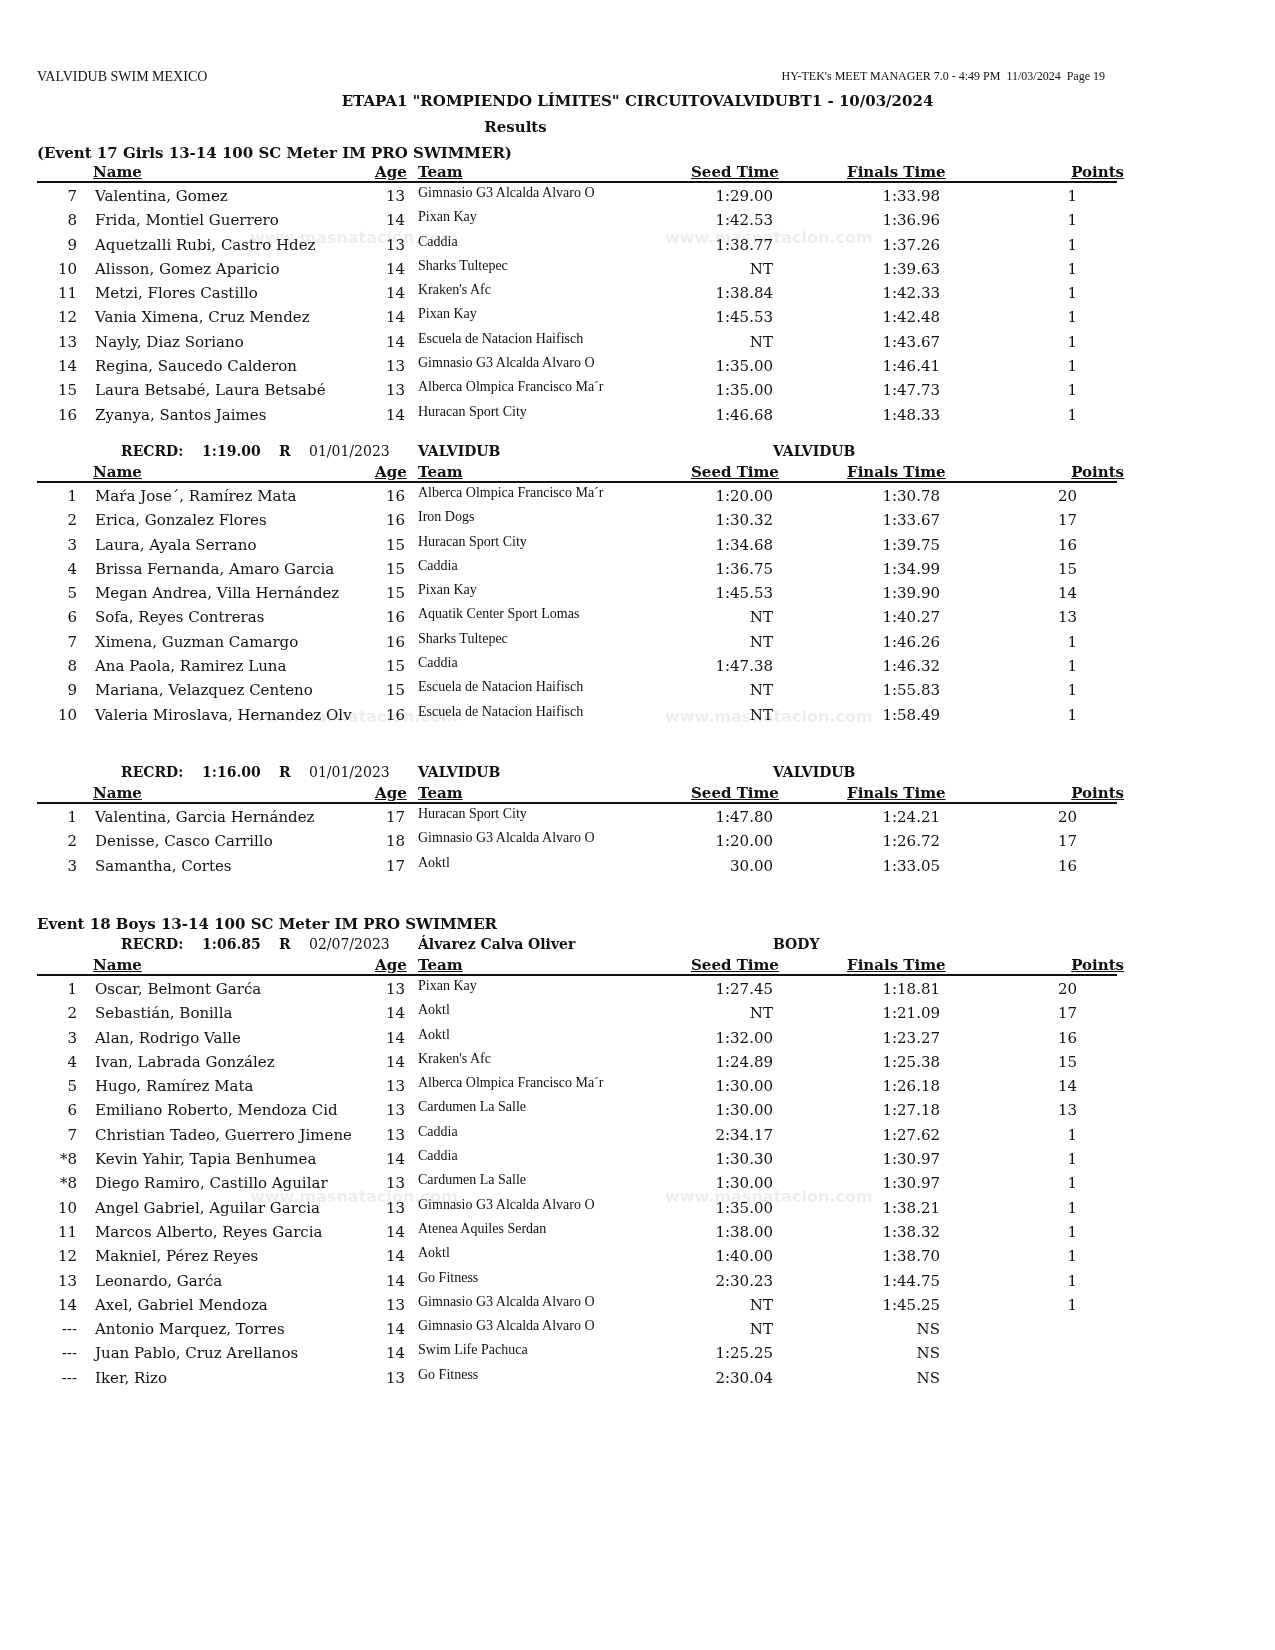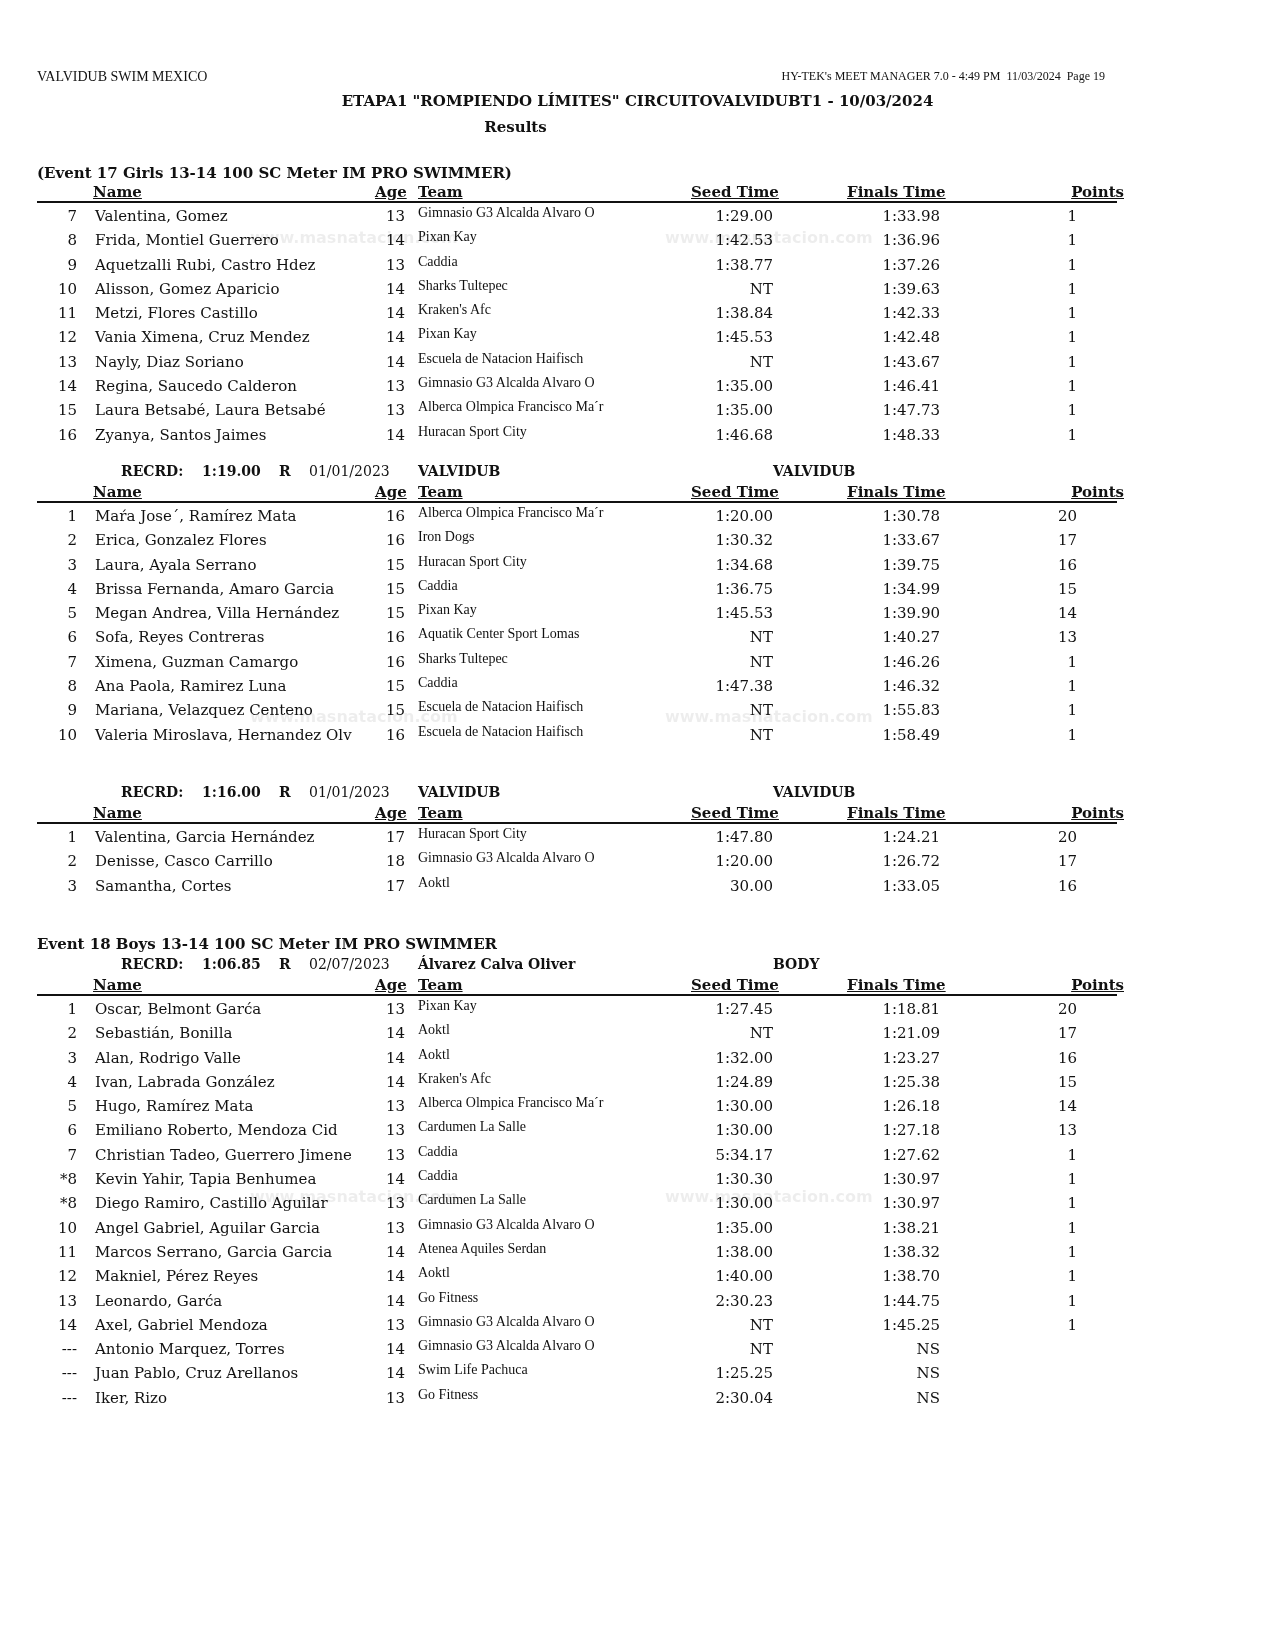--- a/index.html
+++ b/index.html
@@ -1,21 +1,21 @@
 <!DOCTYPE html>
 <html><head>
 <meta charset="utf-8">
 <style>
   html, body { margin:0; padding:0; background:#fff; }
   body { width:1275px; height:1650px; position:relative; font-family:"DejaVu Serif", serif; color:#111; overflow:hidden; }
   .hdr-left { position:absolute; left:37px; top:69px; font-size:14px; font-family:"Liberation Serif", serif; }
   .hdr-right { position:absolute; right:170px; top:69px; font-size:12px; font-family:"Liberation Serif", serif; white-space:pre; }
   .title { position:absolute; left:0; width:1275px; text-align:center; top:92px; font-size:15px; font-weight:bold; }
   .subtitle { position:absolute; left:0; width:1031px; text-align:center; top:118px; font-size:15px; font-weight:bold; }
-  .event { position:absolute; left:37px; width:1080px;margin-top:20px; }
+  .event { position:absolute; left:37px; width:1080px; }
   .ev-title { font-size:15px; font-weight:bold; height:20px; line-height:20px; white-space:nowrap; }
   .rec { position:relative; height:22px; font-size:14px; font-weight:bold; }
   .rec span { position:absolute; top:2px; white-space:nowrap; }
   .colhdr { position:relative; height:18px; border-bottom:2px solid #111; font-size:15px; font-weight:bold; }
   .colhdr span { position:absolute; top:0; text-decoration:underline; white-space:nowrap; }
   .row { position:relative; height:24.3px; font-size:15px; }
   .row span { position:absolute; top:4px; white-space:nowrap; }
   .c-place { right:1040px; text-align:right; }
   .c-name { left:58px; }
   .c-age { right:712px; text-align:right; }
@@ -364,21 +364,21 @@
         <span class="c-team">Cardumen La Salle</span>
         <span class="c-seed">1:30.00</span>
         <span class="c-final">1:27.18</span>
         <span class="c-pts">13</span>
       </div>
       <div class="row">
         <span class="c-place">7</span>
         <span class="c-name">Christian Tadeo, Guerrero Jimene</span>
         <span class="c-age">13</span>
         <span class="c-team">Caddia</span>
-        <span class="c-seed">5:34.17</span>
+        <span class="c-seed">2:34.17</span>
         <span class="c-final">1:27.62</span>
         <span class="c-pts">1</span>
       </div>
       <div class="row">
         <span class="c-place">*8</span>
         <span class="c-name">Kevin Yahir, Tapia Benhumea</span>
         <span class="c-age">14</span>
         <span class="c-team">Caddia</span>
         <span class="c-seed">1:30.30</span>
         <span class="c-final">1:30.97</span>
@@ -397,21 +397,21 @@
         <span class="c-place">10</span>
         <span class="c-name">Angel Gabriel, Aguilar Garcia</span>
         <span class="c-age">13</span>
         <span class="c-team">Gimnasio G3 Alcalda Alvaro O</span>
         <span class="c-seed">1:35.00</span>
         <span class="c-final">1:38.21</span>
         <span class="c-pts">1</span>
       </div>
       <div class="row">
         <span class="c-place">11</span>
-        <span class="c-name">Marcos Serrano, Garcia Garcia</span>
+        <span class="c-name">Marcos Alberto, Reyes Garcia</span>
         <span class="c-age">14</span>
         <span class="c-team">Atenea Aquiles Serdan</span>
         <span class="c-seed">1:38.00</span>
         <span class="c-final">1:38.32</span>
         <span class="c-pts">1</span>
       </div>
       <div class="row">
         <span class="c-place">12</span>
         <span class="c-name">Makniel, Pérez Reyes</span>
         <span class="c-age">14</span>

